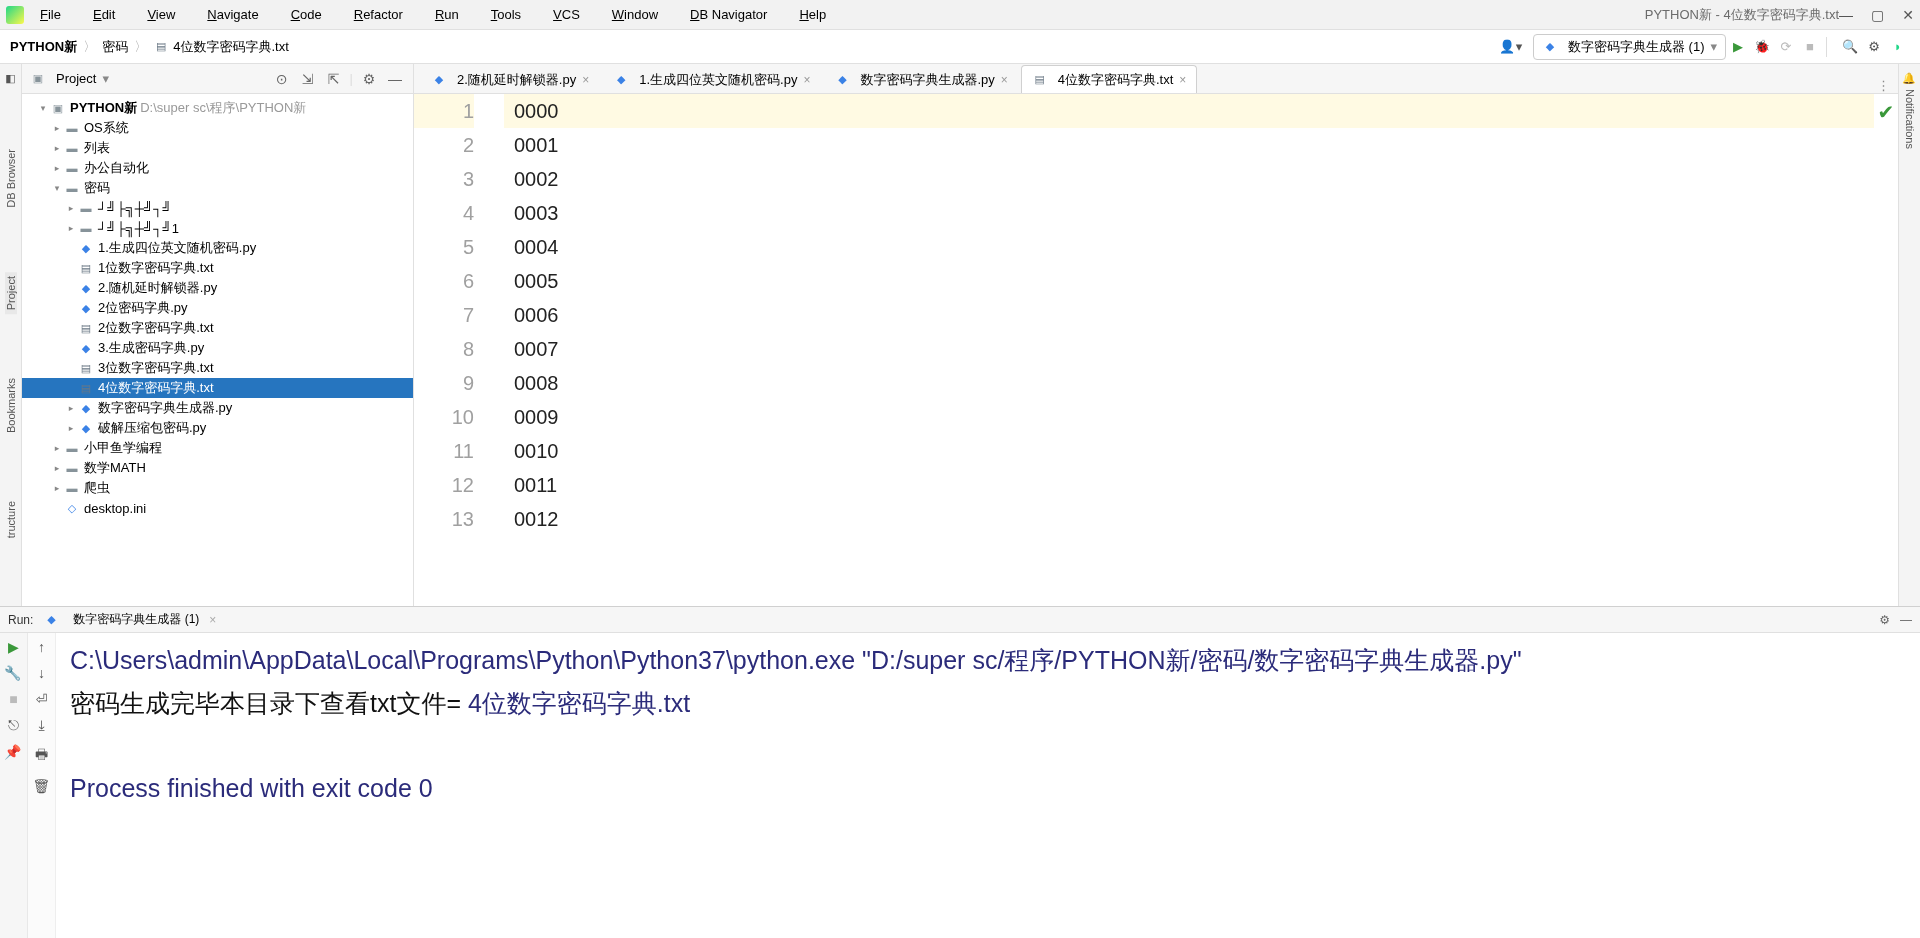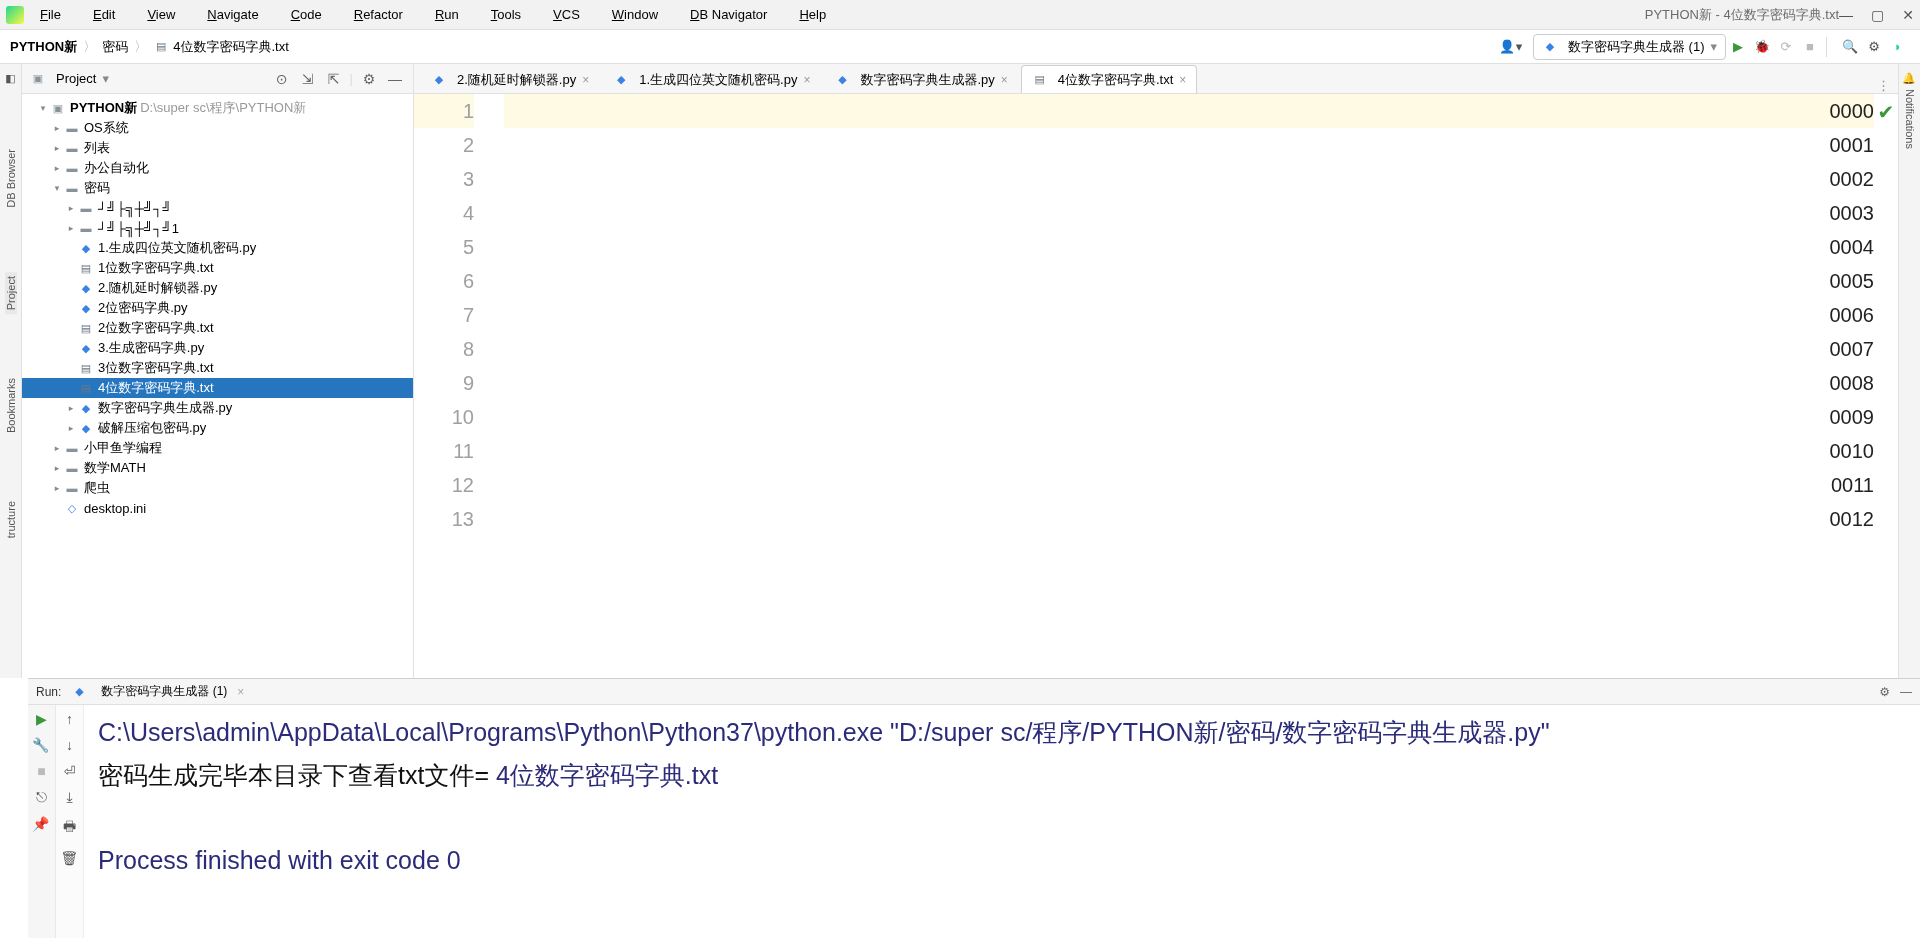--- a/index.html
+++ b/index.html
@@ -40,24 +40,24 @@
 .editor-area { flex: 1; display: flex; flex-direction: column; min-width: 0; }
 .tabbar { height: 30px; display: flex; align-items: flex-end; border-bottom: 1px solid #e0e0e0; background: #f6f6f6; padding-left: 6px; gap: 2px; }
 .etab { height: 28px; padding: 0 10px; display: flex; align-items: center; gap: 6px; font-size: 13px; border: 1px solid transparent; border-bottom: none; border-radius: 4px 4px 0 0; }
 .etab.active { background: #fff; border-color: #d0d0d0; }
 .etab .close { color: #999; font-size: 12px; }
 .tabbar .more { margin-left: auto; margin-right: 8px; color: #888; }
 .editor-body { flex: 1; display: flex; overflow: hidden; background: #fff; font-family: "Consolas","Courier New",monospace; font-size: 20px; }
 .gutter { width: 90px; text-align: right; padding-right: 30px; color: #a0a0a0; user-select: none; }
 .gutter div, .code div { height: 34px; line-height: 34px; }
 .gutter div:first-child, .code div:first-child { background: #fffae3; }
-.code { flex: 1; color: #222; text-align: right; }
+.code { flex: 1; color: #222; }
 .code div { padding-left: 10px; }
 .editor-right { width: 24px; display:flex; flex-direction:column; align-items:center; padding-top:6px; }
-.run-panel { height: 260px; border-top: 1px solid #d0d0d0; display: flex; flex-direction: column; margin-left: 28px; }
+.run-panel { height: 332px; border-top: 1px solid #d0d0d0; display: flex; flex-direction: column; }
 .run-header { height: 26px; display: flex; align-items: center; padding: 0 8px; gap: 10px; background: #f6f6f6; border-bottom: 1px solid #e0e0e0; font-size: 12px; }
 .run-header .title { color: #333; }
 .run-header .spacer { flex: 1; }
 .run-body { flex: 1; display: flex; overflow: hidden; }
 .run-toolbar { width: 28px; background: #f6f6f6; border-right: 1px solid #e8e8e8; display: flex; flex-direction: column; align-items: center; padding-top: 6px; gap: 10px; font-size: 14px; color: #555; }
 .run-sub-toolbar { width: 28px; background: #fbfbfb; border-right: 1px solid #eee; display: flex; flex-direction: column; align-items: center; padding-top: 6px; gap: 10px; font-size: 14px; color: #555; }
 .console { flex: 1; padding: 6px 14px; font-family: "Consolas","Courier New",monospace; font-size: 25px; line-height: 1.7; color: #2b2b7a; overflow: auto; }
 .console .black { color: #111; }
 </style>
 </head>

